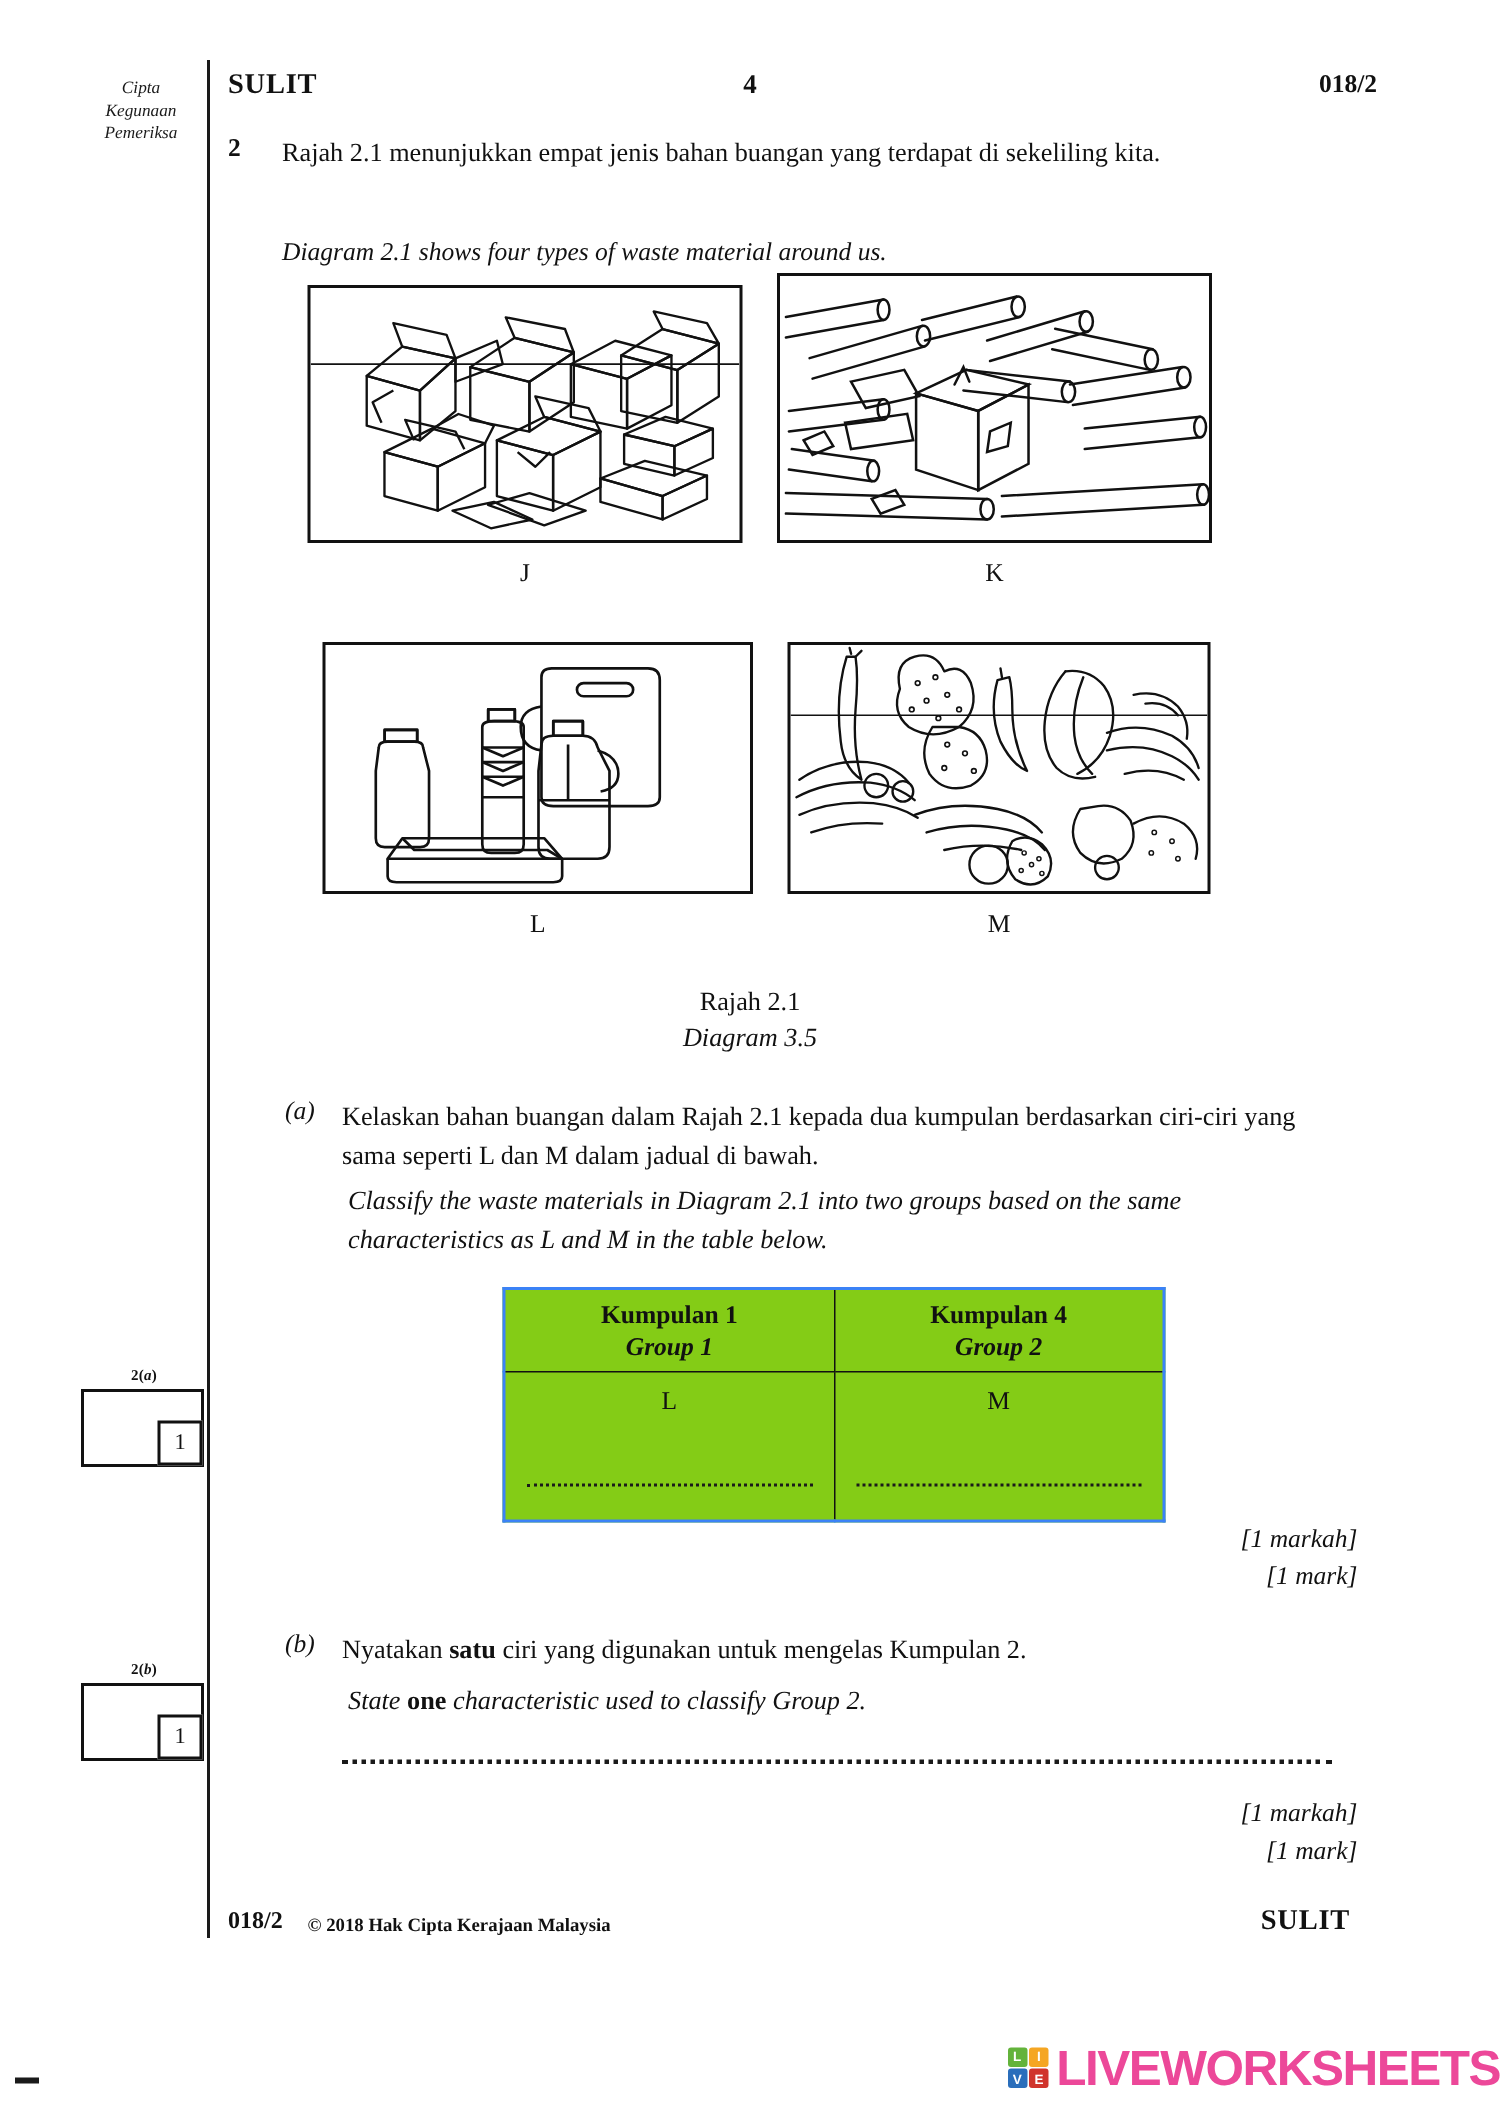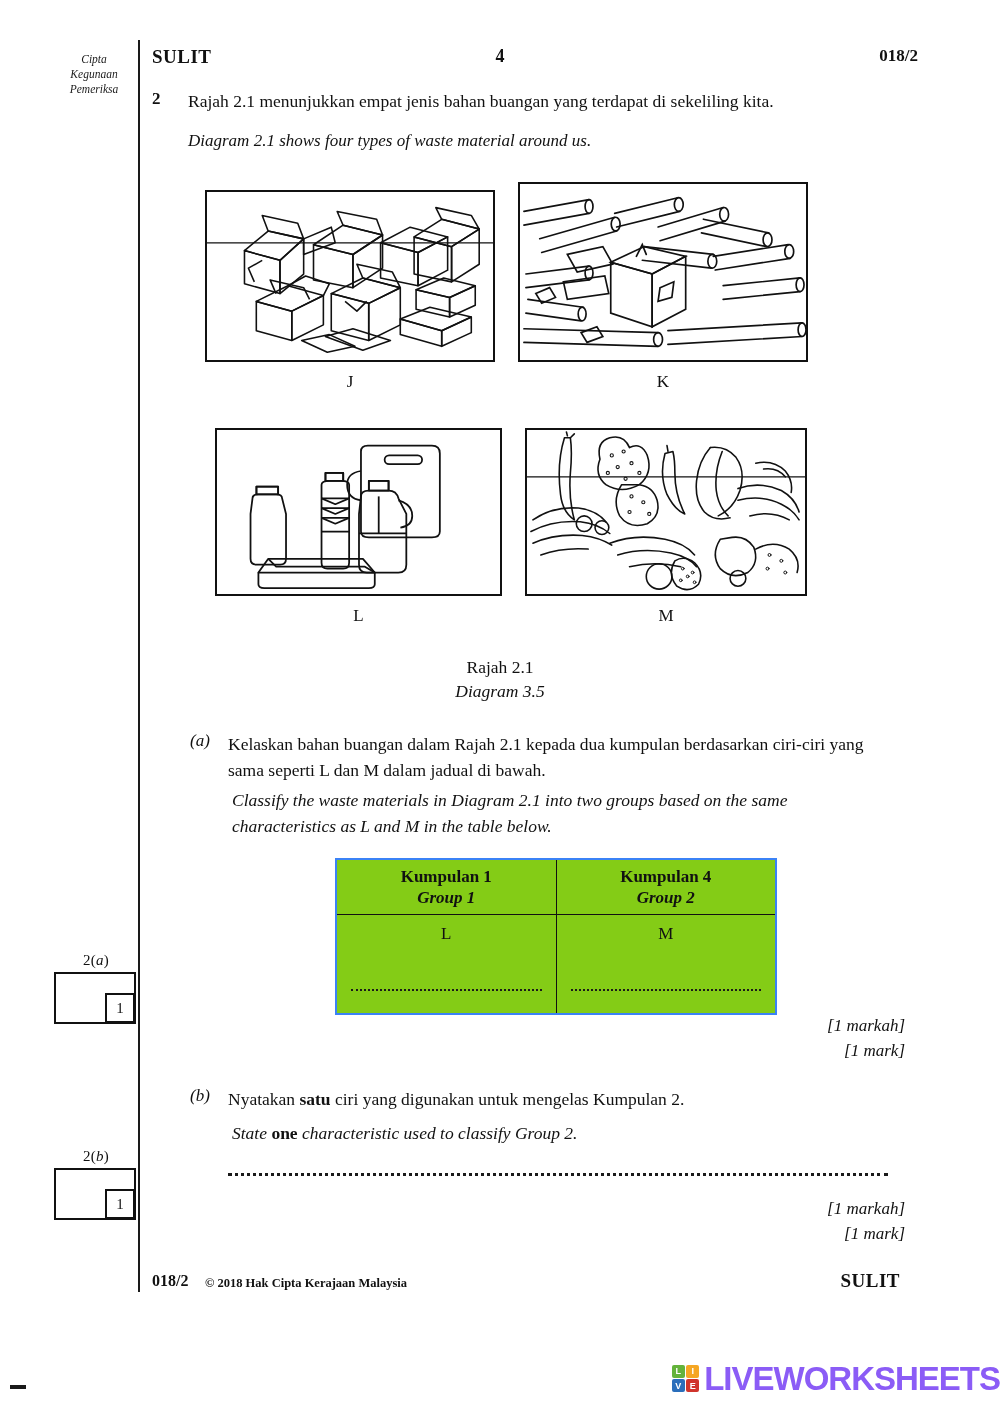--- a/index.html
+++ b/index.html
@@ -44,25 +44,24 @@
     line-height: 15px;
     color: #1a1a1a;
   }
 
   .mark-slot {
     position: absolute;
     width: 84px;
   }
   .mark-slot .mark-tag {
     text-align: center;
-    font-weight: normal;
-    font-size: 15px;
+    font-weight: bold;
+    font-size: 10px;
     margin-bottom: 3px;
     letter-spacing: .2px;
-    margin-top: 40px;
   }
   .mark-slot .mark-tag i { font-style: italic; }
   .mark-box {
     position: relative;
     width: 82px;
     height: 52px;
     border: 2px solid #111;
     box-sizing: border-box;
     background: #fff;
   }
@@ -119,21 +118,21 @@
     left: 188px;
     top: 89px;
     width: 695px;
     font-size: 17.5px;
     line-height: 25px;
     text-align: justify;
   }
   .q-stem-en {
     position: absolute;
     left: 188px;
-    top: 129px;
+    top: 156px;
     width: 700px;
     font-size: 17px;
     line-height: 24px;
     font-style: italic;
   }
 
   
   .panel {
     position: absolute;
     border: 2px solid #111;
@@ -618,16 +617,16 @@
 
   <div class="crop-tick"></div>
 
   <div class="lw-logo">
     <div class="lw-grid">
       <span id="lw-t0" style="background: rgb(99, 179, 59);">L</span>
       <span id="lw-t1" style="background: rgb(245, 166, 35);">I</span>
       <span id="lw-t2" style="background: rgb(42, 110, 187);">V</span>
       <span id="lw-t3" style="background: rgb(208, 52, 44);">E</span>
     </div>
-    <div class="lw-word" id="lw-word" style="color: #8b5cf6;">LIVEWORKSHEETS</div>
+    <div class="lw-word" id="lw-word" style="color: #ec4899;">LIVEWORKSHEETS</div>
   </div>
 
 </div>
 
 </body></html>

